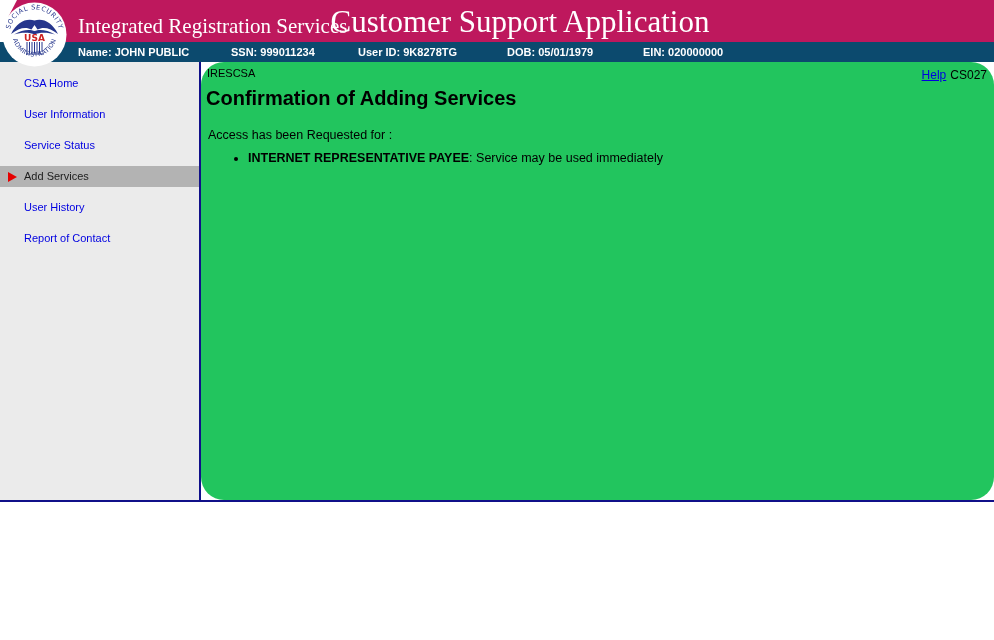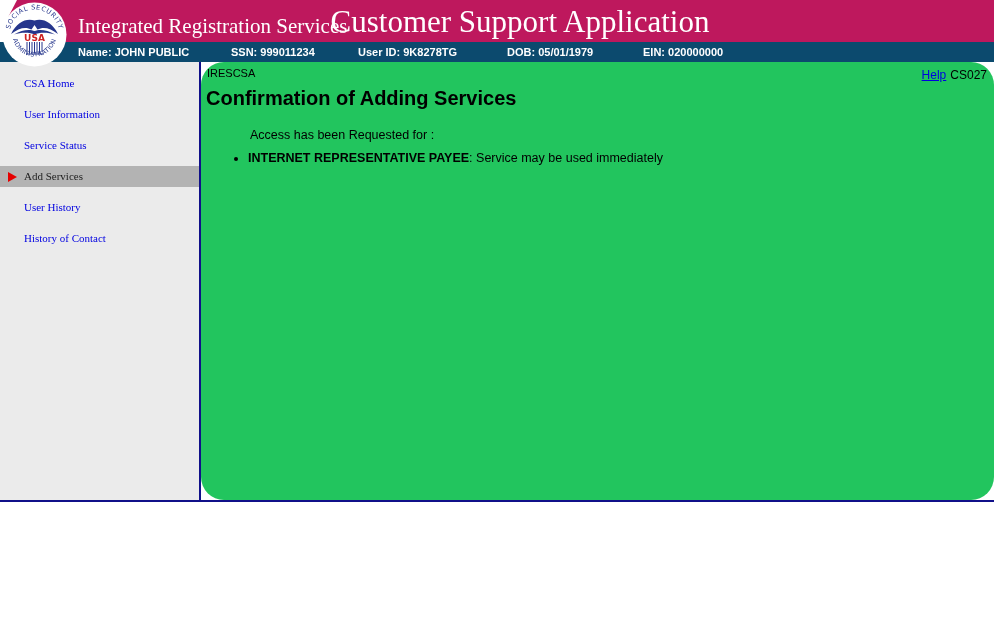--- a/index.html
+++ b/index.html
@@ -21,21 +21,21 @@
   .ub-dob{left:507px;} .ub-ein{left:643px;}
 
   
   .seal{position:absolute;left:0;top:0;width:70px;height:70px;z-index:5;}
 
   
   .sidebar{position:absolute;left:0;top:62px;width:199px;height:438px;background:#ebebeb;}
   .nav{list-style:none;margin:0;padding:6px 0 0 0;}
   .nav li{position:relative;display:flex;align-items:center;height:31px;
         padding-left:24px;padding-right:30px;box-sizing:border-box;
-        font-family:Liberation Serif, serif;font-size:11px;line-height:15px;}
+        font-family:Liberation Sans, sans-serif;font-size:11px;line-height:15px;}
   .nav li .lbl{position:relative;z-index:1;color:#0000e0;cursor:pointer;}
   .nav li.selected::before{content:"";position:absolute;left:0;right:0;top:5px;bottom:5px;
         background:#b3b3b3;z-index:0;}
   .nav li.selected .lbl{color:#1c1c1c;cursor:default;}
   .nav li.tall{height:46px;}
   .sel-arrow{position:absolute;left:8px;top:50%;transform:translateY(-50%);z-index:1;
         width:0;height:0;border-top:5px solid transparent;border-bottom:5px solid transparent;
         border-left:9px solid #e60000;}
 
   
@@ -43,21 +43,21 @@
   .bottom-rule{position:absolute;left:0;top:500px;width:994px;height:2px;background:#101089;}
 
   
   .content{position:absolute;left:201px;top:62px;width:793px;height:438px;background:#22c55e;border-radius:23px;}
   .app-code{position:absolute;left:6px;top:5px;font-size:11px;color:#000000;}
   .help-row{position:absolute;right:7px;top:6px;font-size:12px;color:#000000;white-space:nowrap;}
   .help-link{color:#0000e0;text-decoration:underline;cursor:pointer;}
   .screen-code{color:#000000;margin-left:4px;}
   .page-heading{position:absolute;left:5px;top:25px;margin:0;font-size:20px;
         font-weight:bold;color:#000000;white-space:nowrap;}
-  .intro{position:absolute;left:7px;top:66px;font-size:12.5px;color:#000000;margin-left:42px;}
+  .intro{position:absolute;left:7px;top:66px;font-size:12.5px;color:#000000;}
   .service-list{position:absolute;left:0;top:88px;margin:0;padding-left:47px;
         font-size:12.5px;color:#000000;}
   .service-list li{margin:0;padding:0;line-height:16px;}
   .svc-name{font-weight:bold;}
 </style>
 </head>
 <body>
 
 <div class="page">
 
@@ -119,21 +119,21 @@
         <span class="lbl">Service Status</span>
       </li>
       <li class="selected">
         <span class="sel-arrow"></span>
         <span class="lbl">Add Services</span>
       </li>
       <li>
         <span class="lbl">User History</span>
       </li>
       <li>
-        <span class="lbl">History of Contact</span>
+        <span class="lbl">Report of Contact</span>
       </li>
     </ul>
   </div>
 
   <div class="vdiv"></div>
 
   <div class="content">
     <span class="app-code">IRESCSA</span>
     <span class="help-row"><a class="help-link">Help</a><span class="screen-code">CS027</span></span>
     <h1 class="page-heading">Confirmation of Adding Services</h1>

